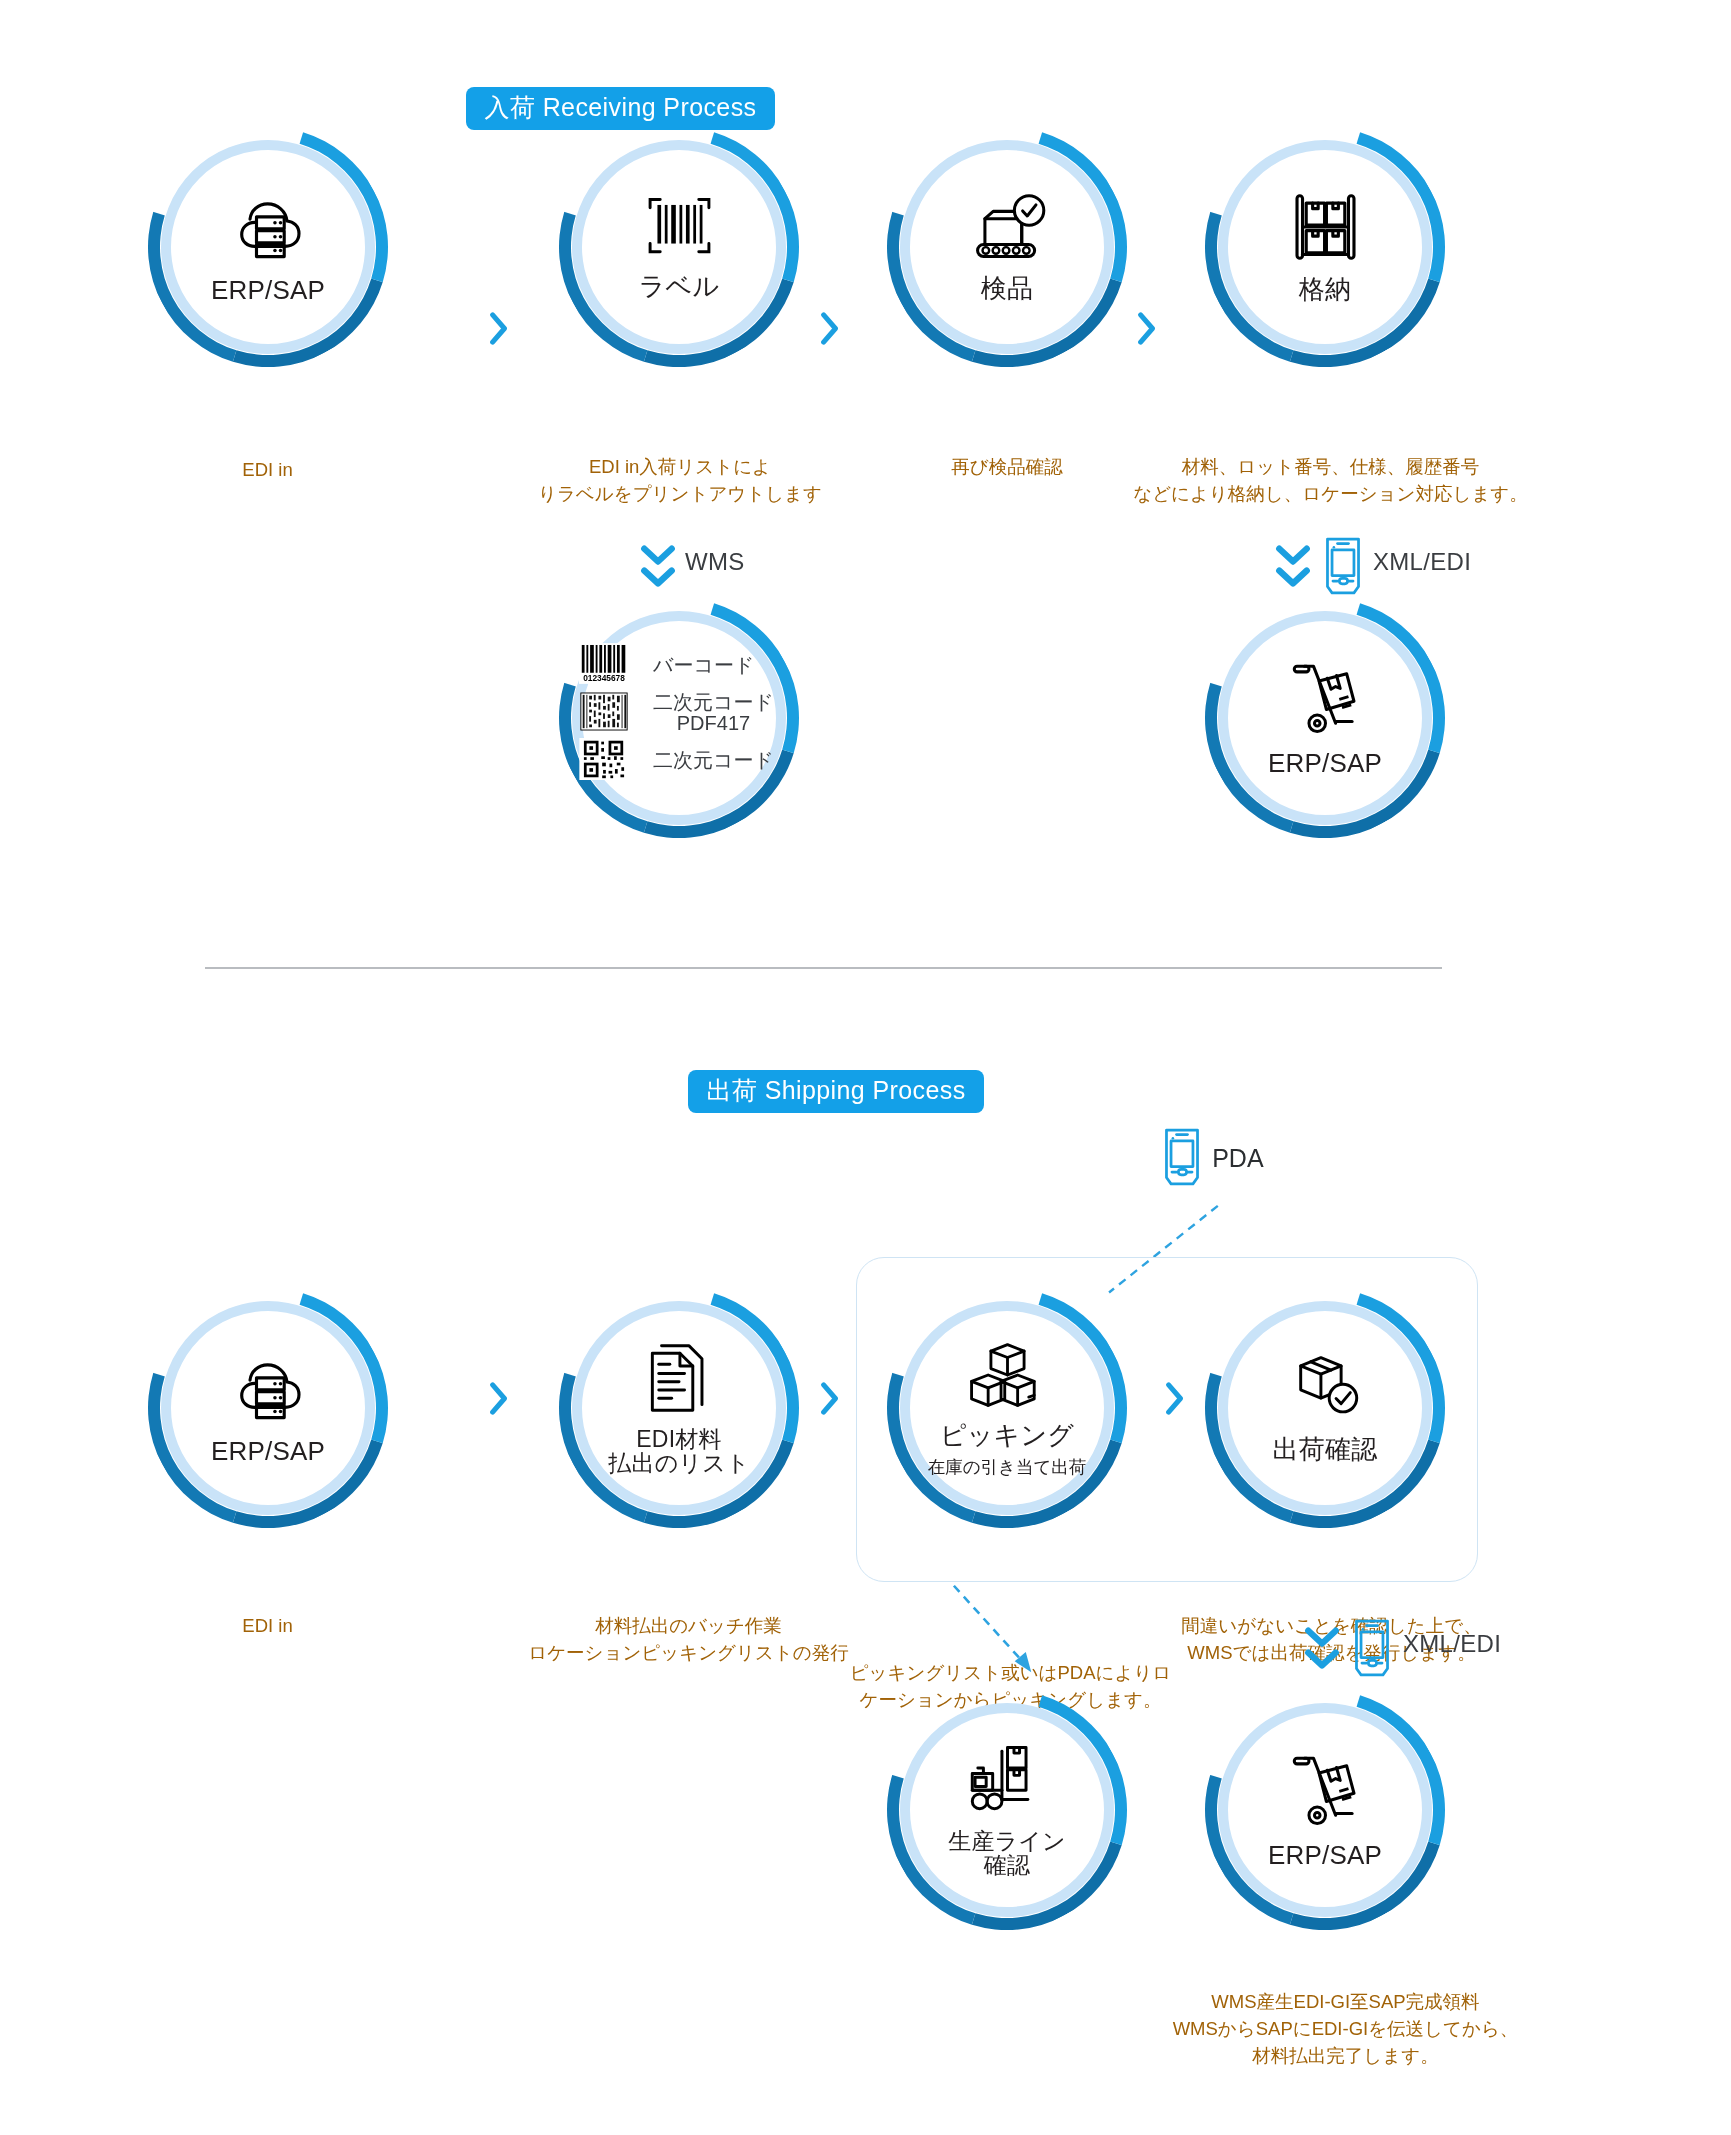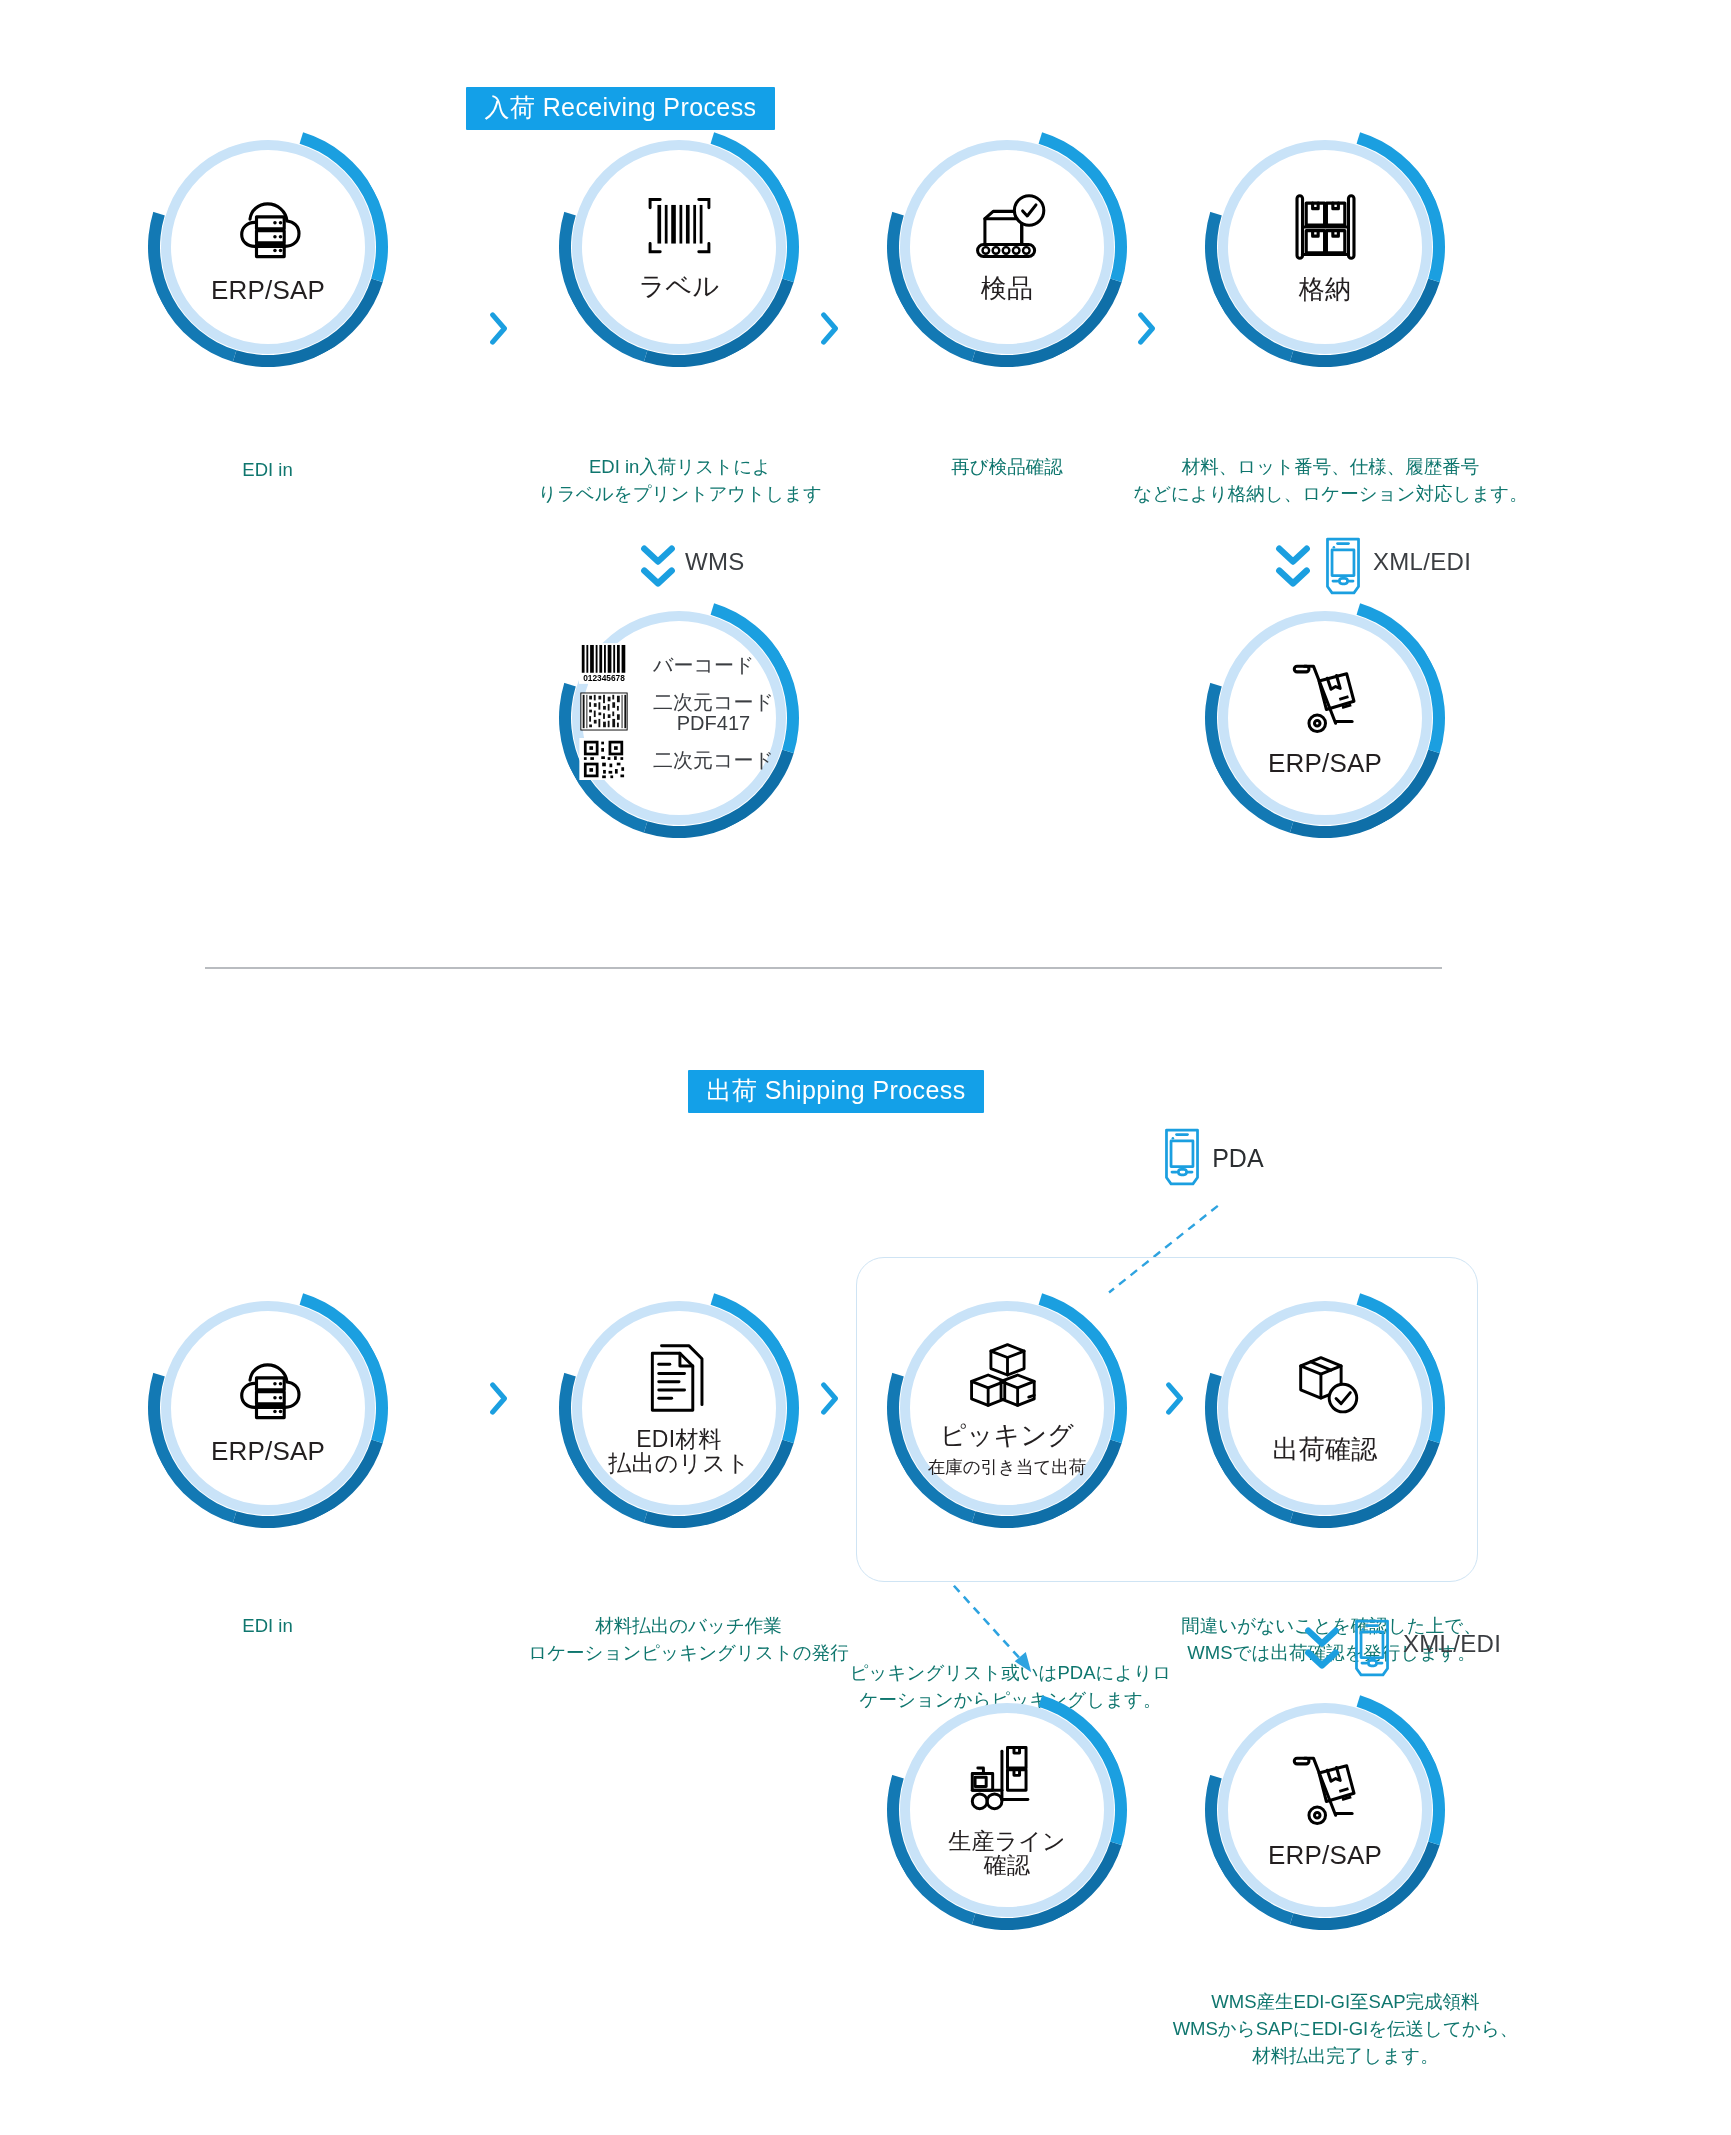--- a/index.html
+++ b/index.html
@@ -11,21 +11,21 @@
     color: #231f20;
     overflow: hidden;
   }
   .page { position: relative; width: 1731px; height: 2136px; }
 
   
   .badge {
     position: absolute;
     background: #13a0e8;
     color: #ffffff;
-    border-radius: 1px;
+    border-radius: 8px;
     font-size: 25px;
     letter-spacing: 0.4px;
     padding: 8.3px 18.5px 10px;
     white-space: nowrap;
     line-height: 1;
   }
 
   
   .node { position: absolute; width: 214px; height: 214px; }
   .ring-light, .ring-dark {
@@ -65,21 +65,21 @@
     line-height: 1;
     margin-top: 0.9px;
   }
 
   
   .caption {
     position: absolute;
     text-align: center;
     font-size: 18.5px;
     line-height: 1.45;
-    color: #0f766e;
+    color: #a16207;
     white-space: pre-line;
   }
 
   
   .chev { position: absolute; }
   .dblchev { position: absolute; }
   .inline-label {
     position: absolute;
     font-size: 24px;
     color: #3a3d41;

